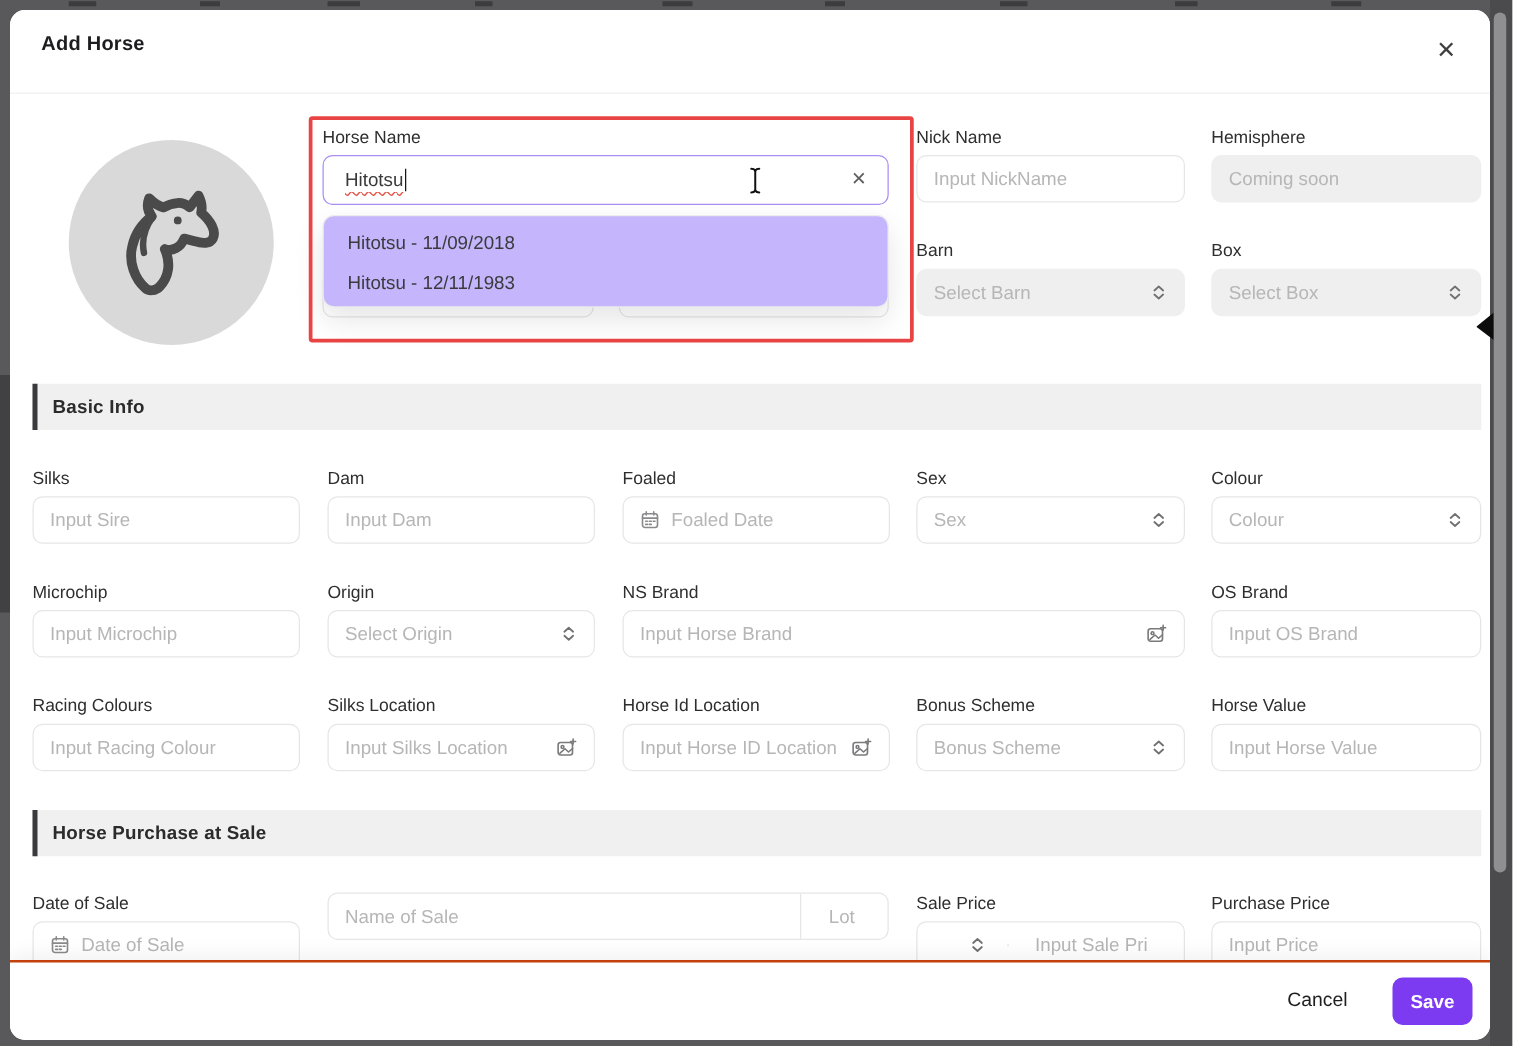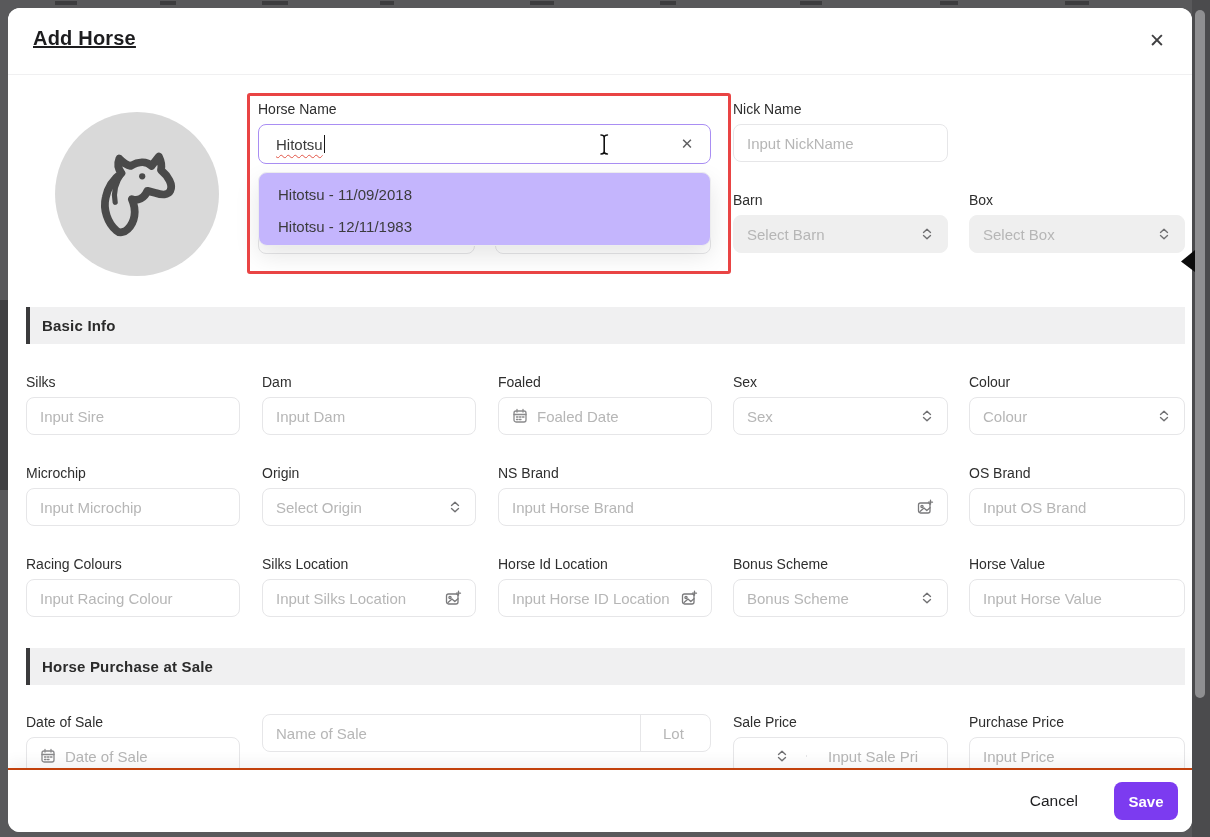--- a/index.html
+++ b/index.html
@@ -11,21 +11,21 @@
   .left-scroll-frag { position:absolute; left:0; top:300px; width:8px; height:190px; background:#414143; }
   .bg-notch { position:absolute; left:1181px; top:250px; width:14px; height:22px; background:#0c0c0c; clip-path:polygon(100% 0, 100% 100%, 0 52%); z-index:60; }
 
   
   .page-scrollbar { position:absolute; right:0; top:0; width:18px; height:837px; background:#4b4b4d; z-index:50; }
   .page-scrollbar .thumb { position:absolute; left:3px; top:10px; width:10px; height:688px; background:#8f8f91; border-radius:5px; }
 
   
   .modal { position:absolute; left:8px; top:8px; width:1184px; height:824px; background:#fff; border-radius:12px; overflow:hidden; z-index:10; }
   .modal-header { position:absolute; left:0; top:0; width:100%; height:67px; border-bottom:1px solid #f0f0f1; background:#fff; }
-  .modal-title { position:absolute; left:25px; top:19px; font-size:20px; font-weight:bold; color:#1d1d1f; letter-spacing:.2px;text-decoration:underline; }
+  .modal-title { position:absolute; left:25px; top:19px; font-size:16px; font-weight:bold; color:#1d1d1f; letter-spacing:.2px; }
   .modal-close { position:absolute; right:22px; top:20px; width:26px; height:26px; background:none; border:0; font-size:19px; color:#3f3f41; cursor:pointer; line-height:26px; text-align:center; }
 
   
   .avatar { position:absolute; left:47px; top:104px; width:164px; height:164px; border-radius:50%; background:#d9d9d9; display:flex; align-items:center; justify-content:center; }
 
   
   .field { position:absolute; }
   .flabel { font-size:14px; color:#2e2e2e; height:16px; line-height:16px; margin-bottom:7px; white-space:nowrap; }
   .ctrl { height:38px; border:1px solid #e6e6e8; border-radius:8px; background:#fff; display:flex; align-items:center; padding:0 13px; gap:9px; }
   .ctrl input { border:0; outline:0; flex:1; min-width:0; font-family:"Liberation Sans",sans-serif; font-size:15px; color:#3a3a3a; background:transparent; }
@@ -128,20 +128,26 @@
 
     <div class="annotation"></div>
 
     <div class="field" style="left:725px;top:93px;width:215px">
       <div class="flabel">Nick Name</div>
       <div class="ctrl">
         <input placeholder="Input NickName" style="">
       </div>
     </div>
 
+    <div class="field" style="left:961px;top:93px;width:216px">
+      <div class="flabel">Hemisphere</div>
+      <div class="ctrl disabled">
+        <span class="ph">Coming soon</span>
+      </div>
+    </div>
 
     <div class="field" style="left:725px;top:184px;width:215px">
       <div class="flabel">Barn</div>
       <div class="ctrl disabled">
         <span class="ph">Select Barn</span>
         <span class="chev">
           <svg width="14" height="14" viewBox="0 0 14 14" fill="none" stroke="#707072" stroke-width="1.4" stroke-linecap="round" stroke-linejoin="round">
               <path d="M3.5 5.4 L7 2.2 L10.5 5.4"></path>
               <path d="M3.5 8.6 L7 11.8 L10.5 8.6"></path>
             </svg>

